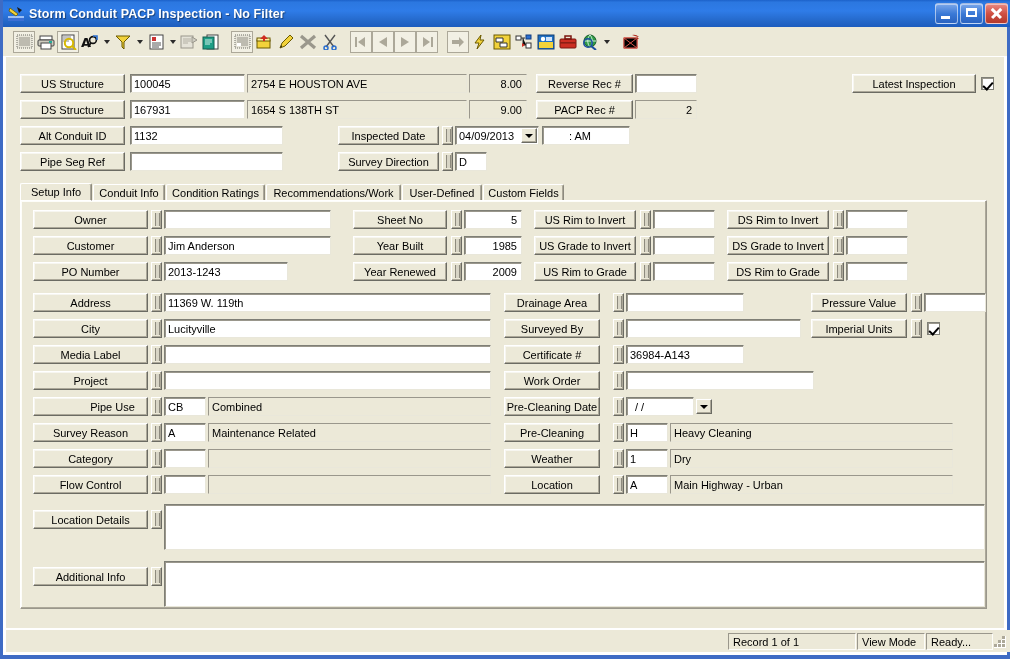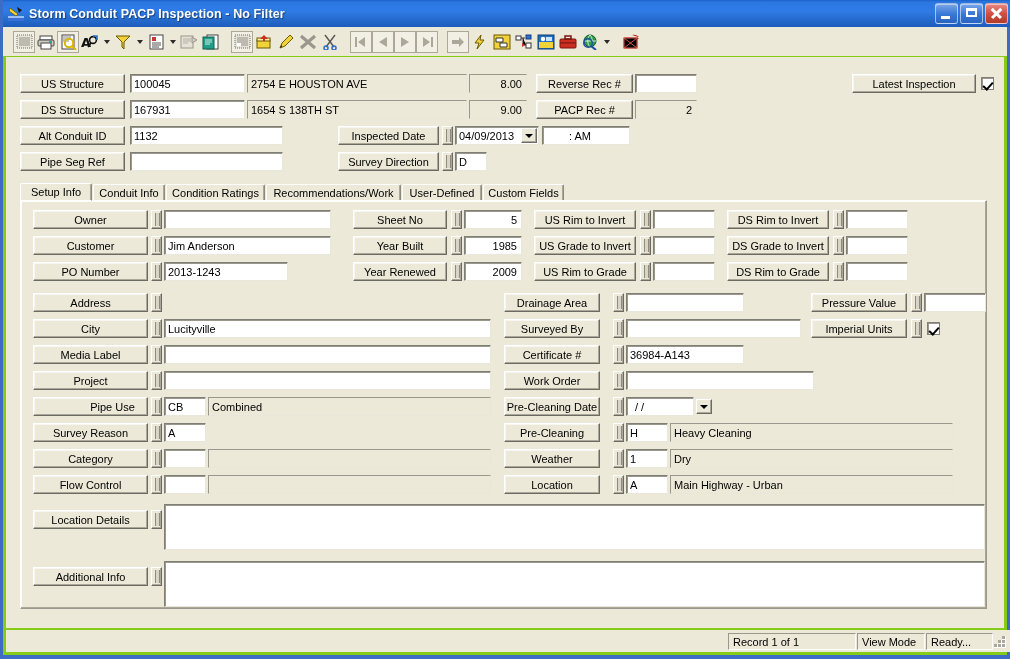--- a/index.html
+++ b/index.html
@@ -4,21 +4,21 @@
 <style>
   html,body{margin:0;padding:0;}
   body{
     width:1010px;height:659px;overflow:hidden;
     font-family:"Liberation Sans", sans-serif;
     font-size:11px;
     background:#6a87d8;
   }
   #app{
     position:relative;width:1010px;height:659px;box-sizing:border-box;
-    background:#84cc16;
+    background:#ffffff;
     border:3px solid #3e6bc4;
     border-top:0;border-bottom-width:4px;
   }
 
   
   .titlebar{
     position:absolute;left:0;top:0;width:1010px;height:27px;
     background:linear-gradient(180deg,#1c61c9 0%,#2b77e0 8%,#2f7ce8 40%,#2468c9 78%,#1c5cbe 100%);
     display:flex;align-items:center;
     box-sizing:border-box;padding:0 2px 0 4px;
@@ -449,20 +449,21 @@
         <div class="fld num" style="left:443px;top:61px;width:58px;">2009</div>
         <div class="lbtn" style="left:513px;top:61px;width:102px;">US Rim to Grade</div>
         <div class="grip" style="left:619px;top:61px;"></div>
         <div class="fld" style="left:632px;top:61px;width:62px;"></div>
         <div class="lbtn" style="left:706px;top:61px;width:102px;">DS Rim to Grade</div>
         <div class="grip" style="left:812px;top:61px;"></div>
         <div class="fld" style="left:825px;top:61px;width:62px;"></div>
 
         <div class="lbtn" style="left:12px;top:92px;width:115px;">Address</div>
         <div class="grip" style="left:130px;top:92px;"></div>
+        <div class="fld" style="left:143px;top:92px;width:327px;">11369 W. 119th</div>
         <div class="lbtn" style="left:483px;top:92px;width:96px;">Drainage Area</div>
         <div class="grip" style="left:592px;top:92px;"></div>
         <div class="fld" style="left:605px;top:92px;width:118px;"></div>
         <div class="lbtn" style="left:790px;top:92px;width:96px;">Pressure Value</div>
         <div class="grip" style="left:890px;top:92px;"></div>
         <div class="fld" style="left:903px;top:92px;width:62px;"></div>
 
         <div class="lbtn" style="left:12px;top:118px;width:115px;">City</div>
         <div class="grip" style="left:130px;top:118px;"></div>
         <div class="fld" style="left:143px;top:118px;width:327px;">Lucityville</div>
@@ -492,20 +493,21 @@
         <div class="fld" style="left:143px;top:196px;width:42px;">CB</div>
         <div class="fld ro" style="left:187px;top:196px;width:283px;">Combined</div>
         <div class="lbtn" style="left:483px;top:196px;width:96px;">Pre-Cleaning Date</div>
         <div class="grip" style="left:592px;top:196px;"></div>
         <div class="fld" style="left:605px;top:196px;width:68px;padding-left:8px;">/  /</div>
         <div class="ddbtn" style="left:675px;top:198px;"></div>
 
         <div class="lbtn" style="left:12px;top:222px;width:115px;">Survey Reason</div>
         <div class="grip" style="left:130px;top:222px;"></div>
         <div class="fld" style="left:143px;top:222px;width:42px;">A</div>
+        <div class="fld ro" style="left:187px;top:222px;width:283px;">Maintenance Related</div>
         <div class="lbtn" style="left:483px;top:222px;width:96px;">Pre-Cleaning</div>
         <div class="grip" style="left:592px;top:222px;"></div>
         <div class="fld" style="left:605px;top:222px;width:42px;">H</div>
         <div class="fld ro" style="left:649px;top:222px;width:283px;">Heavy Cleaning</div>
 
         <div class="lbtn" style="left:12px;top:248px;width:115px;">Category</div>
         <div class="grip" style="left:130px;top:248px;"></div>
         <div class="fld" style="left:143px;top:248px;width:42px;"></div>
         <div class="fld ro" style="left:187px;top:248px;width:283px;"></div>
         <div class="lbtn" style="left:483px;top:248px;width:96px;">Weather</div>

